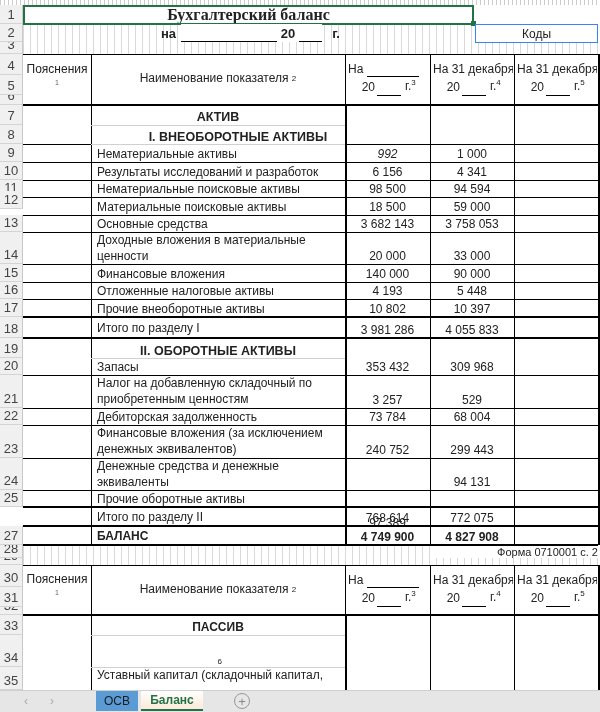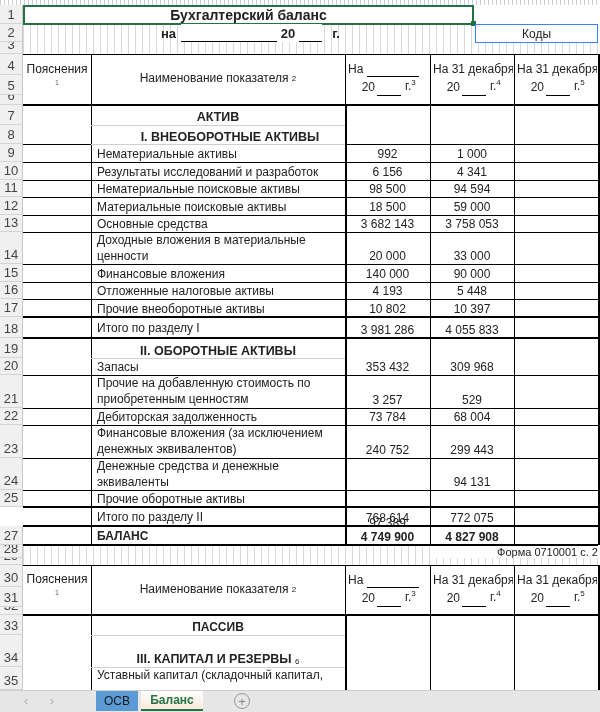--- a/index.html
+++ b/index.html
@@ -42,21 +42,21 @@
     <div class="rowhdr" style="top: 24px; height: 18px;">2</div>
     <div class="rowhdr" style="top: 42px; height: 12px;">3</div>
     <div class="rowhdr" style="top: 54px; height: 21px;">4</div>
     <div class="rowhdr" style="top: 75px; height: 20px;">5</div>
     <div class="rowhdr" style="top: 95px; height: 10px;">6</div>
     <div class="rowhdr" style="top: 105px; height: 20px;">7</div>
     <div class="rowhdr" style="top: 125px; height: 19px;">8</div>
     <div class="rowhdr" style="top: 144px; height: 18px;">9</div>
     <div class="rowhdr" style="top: 162px; height: 18px;">10</div>
     <div class="rowhdr" style="top: 180px; height: 17px;">11</div>
-    <div class="rowhdr" style="top: 197px; height: 18px;">12</div>
+    <div class="rowhdr" style="top: 191px; height: 18px;">12</div>
     <div class="rowhdr" style="top: 215px; height: 17px;">13</div>
     <div class="rowhdr" style="top: 232px; height: 32px; text-align: right;">14</div>
     <div class="rowhdr" style="top: 264px; height: 18px;">15</div>
     <div class="rowhdr" style="top: 282px; height: 17px;">16</div>
     <div class="rowhdr" style="top: 299px; height: 18px;">17</div>
     <div class="rowhdr" style="top: 317px; height: 21px;">18</div>
     <div class="rowhdr" style="top: 338px; height: 20px;">19</div>
     <div class="rowhdr" style="top: 358px; height: 17px;">20</div>
     <div class="rowhdr" style="top: 375px; height: 33px;">21</div>
     <div class="rowhdr" style="top: 408px; height: 17px;">22</div>
@@ -69,21 +69,21 @@
     <div class="rowhdr" style="top: 558px; height: 7px;">29</div>
     <div class="rowhdr" style="top: 565px; height: 22px;">30</div>
     <div class="rowhdr" style="top: 587px; height: 20px;">31</div>
     <div class="rowhdr" style="top: 607px; height: 8px;">32</div>
     <div class="rowhdr" style="top: 615px; height: 20px;">33</div>
     <div class="rowhdr" style="top: 635px; height: 32px;">34</div>
     <div class="rowhdr" style="top: 667px; height: 23px;">35</div>
   </div>
 
 <div class="cell vc" style="left:23px;top:5px;width:451px;height:20px;border:2px solid #217346;justify-content:center;background:#fff;">
-  <span class="bold" style="font-size:14px;">Бухгалтерский баланс</span>
+  <span class="bold" style="font-size:16px;font-family:Liberation Serif, serif;">Бухгалтерский баланс</span>
 </div>
 <div class="abs" style="left:471px;top:21px;width:5px;height:5px;background:#217346;"></div>
 
 <div class="cell bold vc" style="left:140px;top:24px;width:40px;height:18px;justify-content:flex-end;padding-right:4px;font-size:13px;">на</div>
 <div class="abs" style="left:181px;top:24px;width:96px;height:18px;background:#fff;border-bottom:1px solid #000;"></div>
 <div class="cell bold vc" style="left:277px;top:24px;width:22px;height:18px;justify-content:center;font-size:13px;background:#fff;">20</div>
 <div class="abs" style="left:299px;top:24px;width:23px;height:18px;background:#fff;border-bottom:1px solid #000;"></div>
 <div class="cell bold vc" style="left:326px;top:24px;width:20px;height:18px;justify-content:center;font-size:13px;">г.</div>
 <div class="cell vc" style="left:475px;top:24px;width:123px;height:19px;border:1px solid #3b82f6;justify-content:center;background:#fff;">
   <span>Коды</span>
@@ -110,26 +110,26 @@
     <div class="cell" style="left: 490px; top: 78px; width: 24px; height: 18px;"><span>г.</span><sup>4</sup></div>
     <div class="cell" style="left: 517px; top: 62px; width: 80px; height: 16px; font-size: 12px;">На 31 декабря</div>
     <div class="cell r" style="left: 516px; top: 80px; width: 28px; height: 16px;">20</div>
     <div class="abs" style="left: 546px; top: 95px; width: 24px; height: 0px; border-top: 1px solid rgb(0, 0, 0);"></div>
     <div class="cell" style="left: 574px; top: 78px; width: 24px; height: 18px;"><span>г.</span><sup>5</sup></div>
   </div>
 
 <div class="abs" style="left:23px;top:105px;width:577px;height:440px;background:#fff;"></div>
 
 <div class="cell bold c vb" style="left:91px;top:105px;width:254px;height:19px;justify-content:center;font-size:12.5px;">АКТИВ</div>
-<div class="cell bold c vb" style="left:91px;top:125px;width:278px;height:19px;justify-content:center;font-size:12.5px;">I. ВНЕОБОРОТНЫЕ АКТИВЫ</div>
+<div class="cell bold c vb" style="left:99px;top:125px;width:278px;height:19px;justify-content:center;font-size:12.5px;">I. ВНЕОБОРОТНЫЕ АКТИВЫ</div>
 <div class="cell bold c vb" style="left:91px;top:338px;width:254px;height:20px;justify-content:center;font-size:12.5px;">II. ОБОРОТНЫЕ АКТИВЫ</div>
 
 <div id="datarows">
     <div class="cell" style="left: 97px; top: 146px; width: 246px; height: 18px; line-height: 16px;">Нематериальные активы</div>
-    <div class="cell c vb" style="left: 345px; top: 144px; width: 85px; height: 17px; justify-content: center;">992</div>
+    <div class="cell c vb" style="left: 345px; top: 144px; width: 85px; height: 17px; justify-content: center; font-style: italic;">992</div>
     <div class="cell c vb" style="left: 430px; top: 144px; width: 84px; height: 17px; justify-content: center;">1 000</div>
     <div class="cell" style="left: 97px; top: 164px; width: 246px; height: 18px; line-height: 16px;">Результаты исследований и разработок</div>
     <div class="cell c vb" style="left: 345px; top: 162px; width: 85px; height: 17px; justify-content: center;">6 156</div>
     <div class="cell c vb" style="left: 430px; top: 162px; width: 84px; height: 17px; justify-content: center;">4 341</div>
     <div class="cell" style="left: 97px; top: 182px; width: 246px; height: 17px; line-height: 15px;">Нематериальные поисковые активы</div>
     <div class="cell c vb" style="left: 345px; top: 180px; width: 85px; height: 16px; justify-content: center;">98 500</div>
     <div class="cell c vb" style="left: 430px; top: 180px; width: 84px; height: 16px; justify-content: center;">94 594</div>
     <div class="cell" style="left: 97px; top: 199px; width: 246px; height: 18px; line-height: 16px;">Материальные поисковые активы</div>
     <div class="cell c vb" style="left: 345px; top: 197px; width: 85px; height: 17px; justify-content: center;">18 500</div>
     <div class="cell c vb" style="left: 430px; top: 197px; width: 84px; height: 17px; justify-content: center;">59 000</div>
@@ -147,21 +147,21 @@
     <div class="cell c vb" style="left: 430px; top: 282px; width: 84px; height: 16px; justify-content: center;">5 448</div>
     <div class="cell" style="left: 97px; top: 301px; width: 246px; height: 18px; line-height: 16px;">Прочие внеоборотные активы</div>
     <div class="cell c vb" style="left: 345px; top: 299px; width: 85px; height: 17px; justify-content: center;">10 802</div>
     <div class="cell c vb" style="left: 430px; top: 299px; width: 84px; height: 17px; justify-content: center;">10 397</div>
     <div class="cell" style="left: 97px; top: 319px; width: 246px; height: 21px; line-height: 19px;">Итого по разделу I</div>
     <div class="cell c vb" style="left: 345px; top: 317px; width: 85px; height: 20px; justify-content: center;">3 981 286</div>
     <div class="cell c vb" style="left: 430px; top: 317px; width: 84px; height: 20px; justify-content: center;">4 055 833</div>
     <div class="cell" style="left: 97px; top: 360px; width: 246px; height: 17px; line-height: 15px;">Запасы</div>
     <div class="cell c vb" style="left: 345px; top: 358px; width: 85px; height: 16px; justify-content: center;">353 432</div>
     <div class="cell c vb" style="left: 430px; top: 358px; width: 84px; height: 16px; justify-content: center;">309 968</div>
-    <div class="cell wrap2" style="left: 97px; top: 375px; width: 246px; height: 33px; line-height: 16px;">Прочие на добавленную стоимость по приобретенным ценностям</div>
+    <div class="cell wrap2" style="left: 97px; top: 375px; width: 246px; height: 33px; line-height: 16px;">Налог на добавленную складочный по приобретенным ценностям</div>
     <div class="cell c vb" style="left: 345px; top: 375px; width: 85px; height: 32px; justify-content: center;">3 257</div>
     <div class="cell c vb" style="left: 430px; top: 375px; width: 84px; height: 32px; justify-content: center;">529</div>
     <div class="cell" style="left: 97px; top: 410px; width: 246px; height: 17px; line-height: 15px;">Дебиторская задолженность</div>
     <div class="cell c vb" style="left: 345px; top: 408px; width: 85px; height: 16px; justify-content: center;">73 784</div>
     <div class="cell c vb" style="left: 430px; top: 408px; width: 84px; height: 16px; justify-content: center;">68 004</div>
     <div class="cell wrap2" style="left: 97px; top: 425px; width: 246px; height: 33px; line-height: 16px;">Финансовые вложения (за исключением денежных эквивалентов)</div>
     <div class="cell c vb" style="left: 345px; top: 425px; width: 85px; height: 32px; justify-content: center;">240 752</div>
     <div class="cell c vb" style="left: 430px; top: 425px; width: 84px; height: 32px; justify-content: center;">299 443</div>
     <div class="cell wrap2" style="left: 97px; top: 458px; width: 246px; height: 32px; line-height: 16px;">Денежные средства и денежные эквиваленты</div>
     <div class="cell c vb" style="left: 345px; top: 458px; width: 85px; height: 31px; justify-content: center; margin-top: 41px;">97 389</div>
@@ -199,21 +199,21 @@
     <div class="cell" style="left: 490px; top: 589px; width: 24px; height: 18px;"><span>г.</span><sup>4</sup></div>
     <div class="cell" style="left: 517px; top: 573px; width: 80px; height: 16px; font-size: 12px;">На 31 декабря</div>
     <div class="cell r" style="left: 516px; top: 591px; width: 28px; height: 16px;">20</div>
     <div class="abs" style="left: 546px; top: 606px; width: 24px; height: 0px; border-top: 1px solid rgb(0, 0, 0);"></div>
     <div class="cell" style="left: 574px; top: 589px; width: 24px; height: 18px;"><span>г.</span><sup>5</sup></div>
   </div>
 
 <div class="abs" style="left:23px;top:615px;width:577px;height:75px;background:#fff;"></div>
 <div class="cell bold c vb" style="left:91px;top:615px;width:254px;height:19px;justify-content:center;font-size:12px;">ПАССИВ</div>
 <div class="cell bold vb" style="left:91px;top:635px;width:254px;height:31px;justify-content:center;font-size:12.5px;">
-  <span>III. КАПИТАЛ И РЕЗЕРВЫ</span>&nbsp;<sup style="font-weight:normal;">6</sup>
+  &nbsp;<sup style="font-weight:normal;">6</sup>
 </div>
 <div class="cell" style="left:97px;top:667px;width:246px;height:22px;line-height:16px;">Уставный капитал (складочный капитал,</div>
 
 <div id="lines">
     <div class="hl" style="left: 23px; top: 54px; width: 575px;"></div>
     <div class="hl2" style="left: 23px; top: 104px; width: 575px;"></div>
     <div class="vl" style="left: 91px; top: 54px; height: 491px;"></div>
     <div class="vl" style="left: 345px; top: 54px; height: 51px;"></div>
     <div class="vl2" style="left: 345px; top: 104px; height: 441px;"></div>
     <div class="vl" style="left: 430px; top: 54px; height: 491px;"></div>

